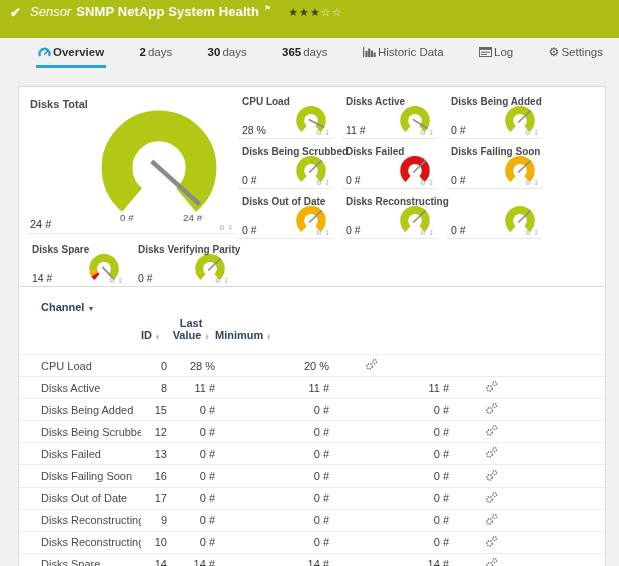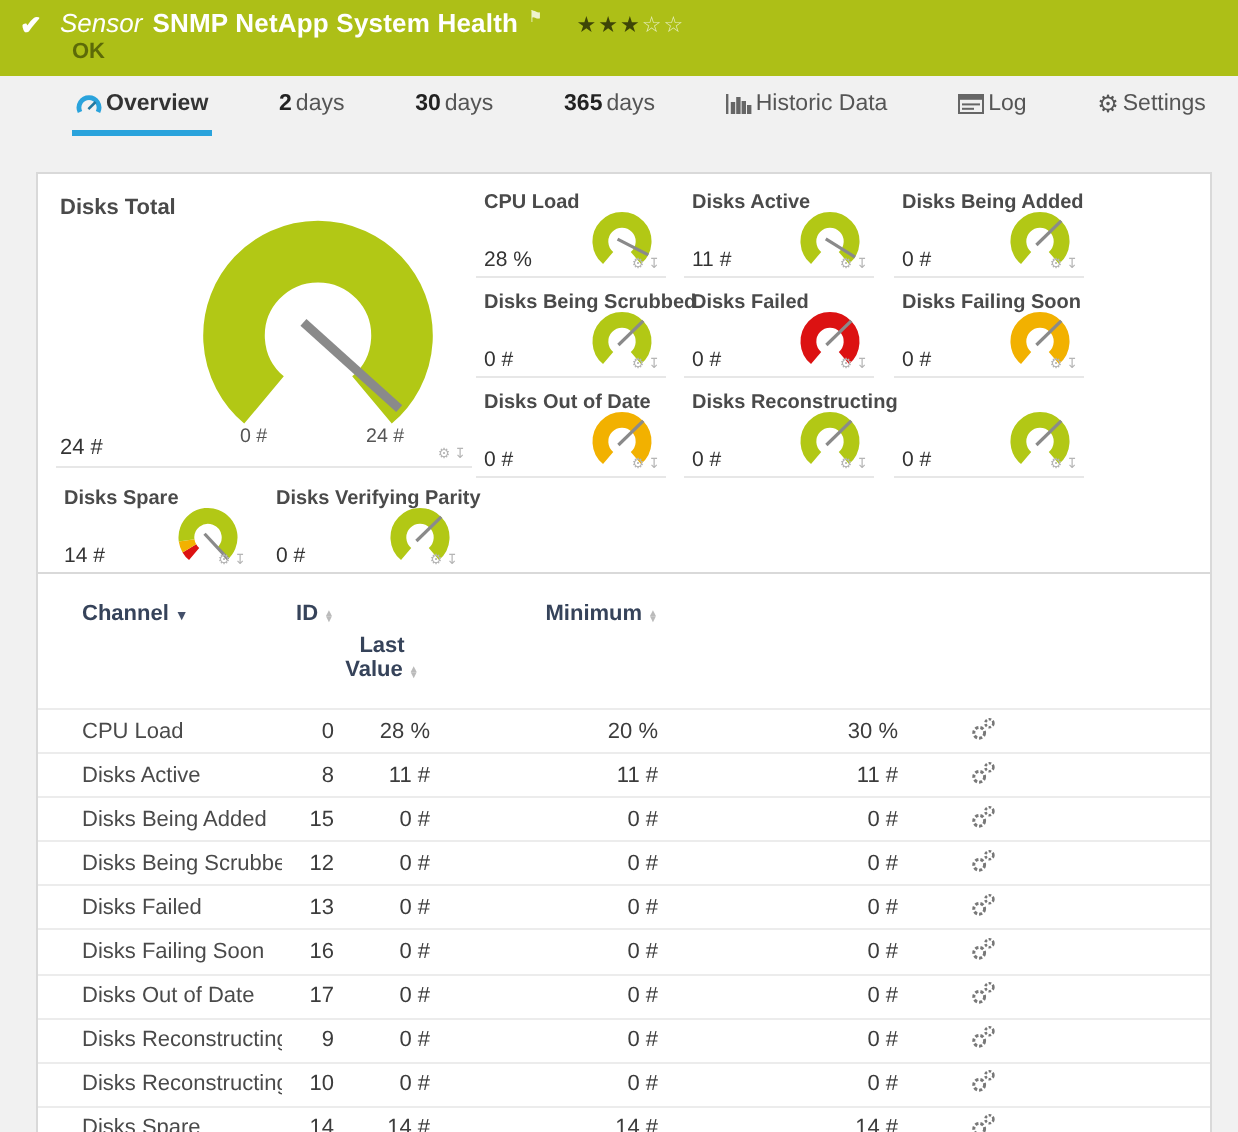--- a/index.html
+++ b/index.html
@@ -39,21 +39,21 @@
   .glarge .gvalue{font-size:11px;bottom:3px;left:2px;}
   .gicons{position:absolute;right:3px;bottom:1px;font-size:7px;color:#b5b5b5;display:flex;gap:2px;line-height:8px;}
   .gicons span{cursor:pointer;}
   svg text{font-family:"Liberation Sans",sans-serif;}
   .gscale{font-size:7px;fill:#555;}
   
   .thead,.trow{display:grid;grid-template-columns:100px 26px 48px 114px 120px 1fr;
                padding-left:22px;box-sizing:border-box;}
   .thead{padding-top:14px;padding-bottom:13px;font-size:11px;font-weight:bold;color:#36435a;align-items:start;}
   .hcell{cursor:pointer;}
-  .al-r{text-align:right;}
+  .al-r{text-align:left;margin-top:28px;}
   .al-c{text-align:center;margin-top:16px;}
   .sortpair{display:inline-flex;flex-direction:column;font-size:5px;line-height:3.4px;color:#bbb;
             vertical-align:2px;margin-left:3px;}
   .caret{font-size:7px;color:#43506a;margin-left:3px;}
   .trow{height:22.1px;border-top:1px solid #ececec;align-items:center;font-size:11px;color:#4a4a4a;}
   .trow>div{white-space:nowrap;overflow:hidden;}
   .c-id,.c-last,.c-min,.c-max{text-align:right;color:#3c3c3c;}
   .c-edit{padding-left:36px;overflow:visible;}
   .editbtn{display:inline-block;line-height:0;cursor:pointer;}
 </style>
@@ -63,23 +63,20 @@
 <div class="screen">
 
   <header class="sensor-bar">
     <span class="check">✔</span>
     <div class="sensor-lines">
       <div class="line1">
         <span class="kind">Sensor</span>
         <span class="stitle">SNMP NetApp System Health</span>
         <span class="flag">⚑</span>
         <span class="stars"><span class="star filled">★</span><span class="star filled">★</span><span class="star filled">★</span><span class="star empty">☆</span><span class="star empty">☆</span></span>
-      </div>
-      <div class="line2">
-        <span>OK</span>
       </div>
     </div>
   </header>
 
   <nav class="tabs">
       <div class="tab active">
         <span class="tab-icon">
           <svg width="13" height="11" viewBox="0 0 13 11">
             <path d="M2 10 A5 5 0 1 1 11 10" fill="none" stroke="#2aa3dc" stroke-width="2.4"></path>
             <line x1="6.2" y1="8.6" x2="9.8" y2="5" stroke="#23789f" stroke-width="1.3"></line>
@@ -293,21 +290,20 @@
             <span>▲</span>
             <span>▼</span>
           </span></div>
       </div>
     <div class="tbody">
         <div class="trow">
           <div class="c-channel">CPU Load</div>
           <div class="c-id">0</div>
           <div class="c-last">28 %</div>
           <div class="c-min">20 %</div>
-          <div class="c-max">30 %</div>
           <div class="c-edit"><span class="editbtn"><svg width="13" height="13" viewBox="0 0 13 13">
                 <circle cx="4.6" cy="8.4" r="2.7" fill="none" stroke="#787878" stroke-width="1.5" stroke-dasharray="1.6 1"></circle>
                 <circle cx="9.7" cy="3.6" r="2" fill="none" stroke="#787878" stroke-width="1.3" stroke-dasharray="1.3 0.9"></circle>
               </svg></span></div>
         </div>
         <div class="trow">
           <div class="c-channel">Disks Active</div>
           <div class="c-id">8</div>
           <div class="c-last">11 #</div>
           <div class="c-min">11 #</div>

